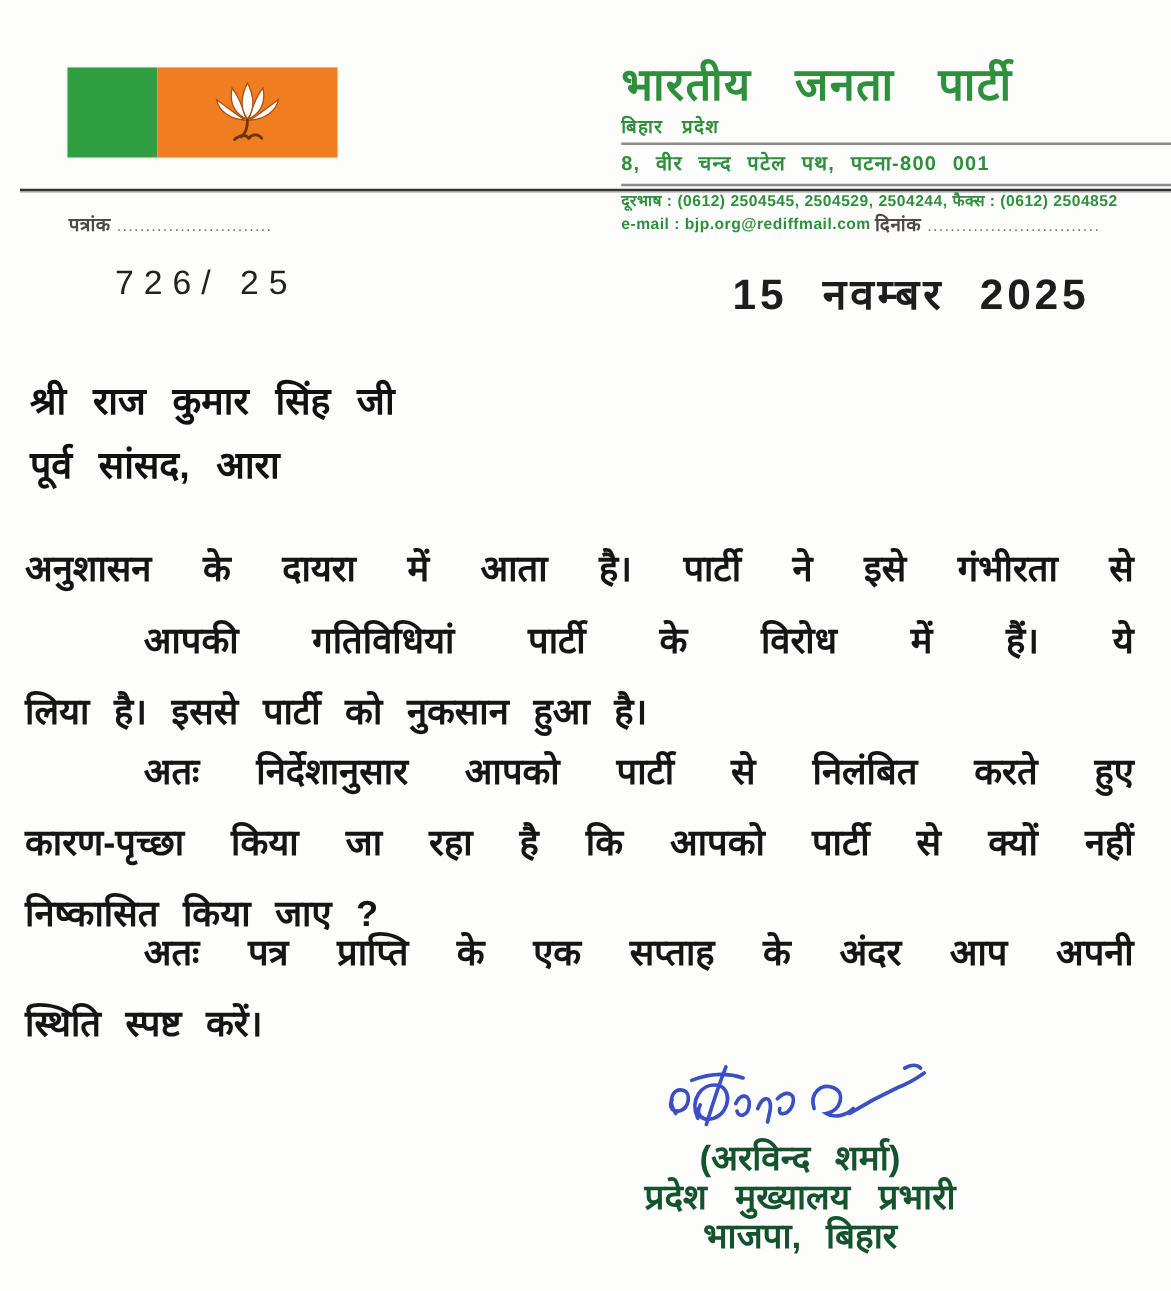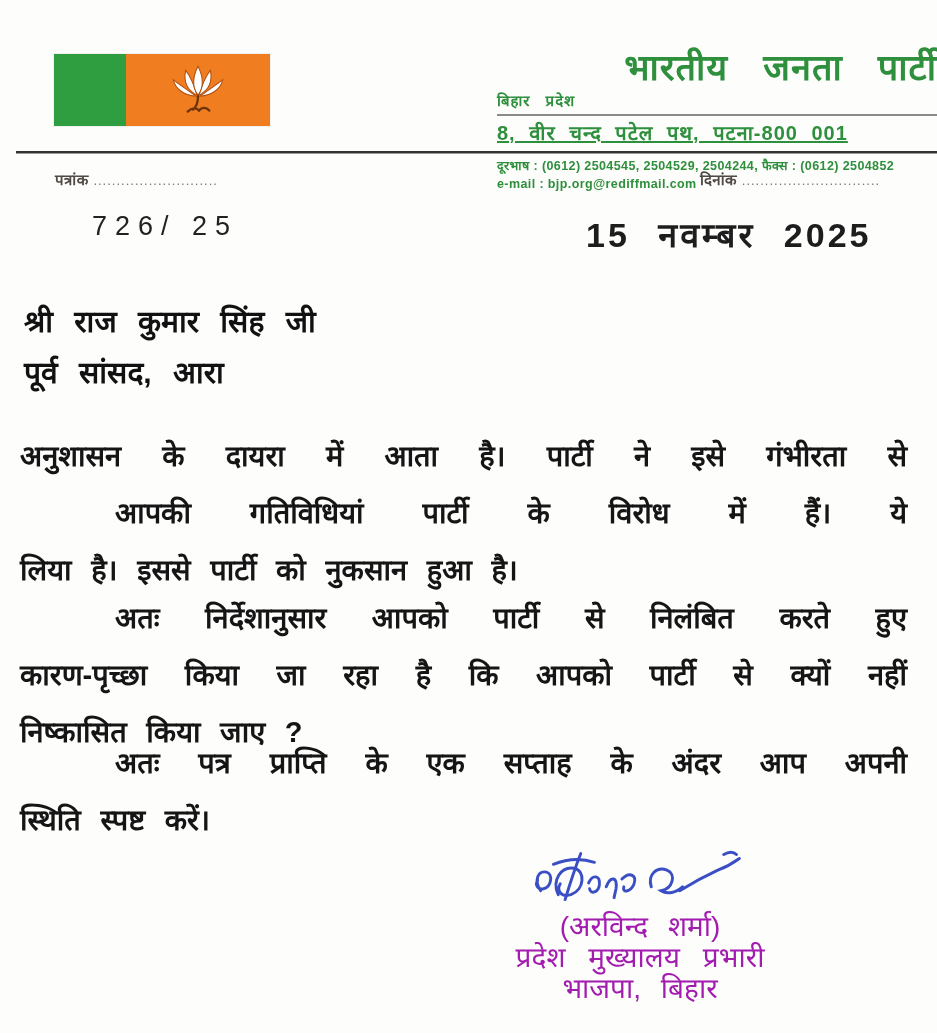--- a/index.html
+++ b/index.html
@@ -11,24 +11,24 @@
   }
 
   
   .flag { position:absolute; left:54px; top:54px; width:216px; height:72px; display:flex; box-shadow:0 0 0 1px rgba(0,0,0,0.05); }
   .flag-green { width:72px; height:100%; background:var(--flag-green); }
   .flag-saffron { flex:1; height:100%; background:var(--flag-saffron); display:flex; align-items:center; justify-content:center; }
   .lotus-svg { width:66px; height:54px; }
 
   
   .lh { position:absolute; left:497px; top:48px; width:440px; }
-  .party-name { font-size:36px; font-weight:bold; color:var(--header-green); word-spacing:24px; letter-spacing:1px; line-height:40px; white-space:nowrap;text-align:right; }
+  .party-name { font-size:36px; font-weight:bold; color:var(--header-green); word-spacing:24px; letter-spacing:1px; line-height:40px; white-space:nowrap; }
   .unit-name { font-size:15px; font-weight:bold; color:var(--header-green); word-spacing:10px; letter-spacing:1px; margin-top:2px; }
   .lh-rule { border-top:2px solid var(--rule-gray); margin-top:4px; }
-  .lh-address { font-size:20px; font-weight:bold; color:var(--header-green); word-spacing:7px; letter-spacing:1px; padding:3px 0 2px 0; white-space:nowrap;text-decoration:underline; }
+  .lh-address { font-size:16px; font-weight:bold; color:var(--header-green); word-spacing:7px; letter-spacing:1px; padding:3px 0 2px 0; white-space:nowrap; }
   .lh-phone, .lh-email { font-size:12.5px; font-weight:bold; color:var(--header-green); letter-spacing:0.4px; margin-top:3px; white-space:nowrap; }
 
   
   .main-rule { position:absolute; left:16px; right:0; top:151px; height:3px;
     border-top:2px solid var(--rule-dark); border-bottom:1px solid #9a9a9a; }
 
   
   .meta-label { position:absolute; top:169px; font-size:15px; font-weight:bold; color:var(--label-gray); letter-spacing:0.5px; }
   .meta-ref { left:55px; }
   .meta-date { left:700px;text-align:right; }
@@ -43,21 +43,21 @@
 
   
   .para { position:absolute; left:20px; right:30px; font-size:29px; font-weight:600; line-height:57px; color:#151515; word-spacing:0.40em; }
   .p1 { top:428px; } .p2 { top:590px; } .p3 { top:735px; }
   .jline { text-align:justify; text-align-last:justify; }
   .indent { padding-left:95px; }
 
   
   .sig-block { position:absolute; left:440px; top:843px; width:400px; text-align:center; }
   .sig-svg { width:235px; height:72px; display:block; margin:0 auto -4px auto; }
-  .sig-line { font-size:28px; font-weight:normal; color:#a21caf; line-height:31px; white-space:nowrap; }
+  .sig-line { font-size:28px; font-weight:bold; color:#14532d; line-height:31px; white-space:nowrap; }
   .sig-name { word-spacing:12px; }
   .sig-title { word-spacing:15px;text-align:center; }
   .sig-org { word-spacing:12px; }
 </style>
 </head>
 <body>
 
 <div class="page">
 
   <div class="flag">

